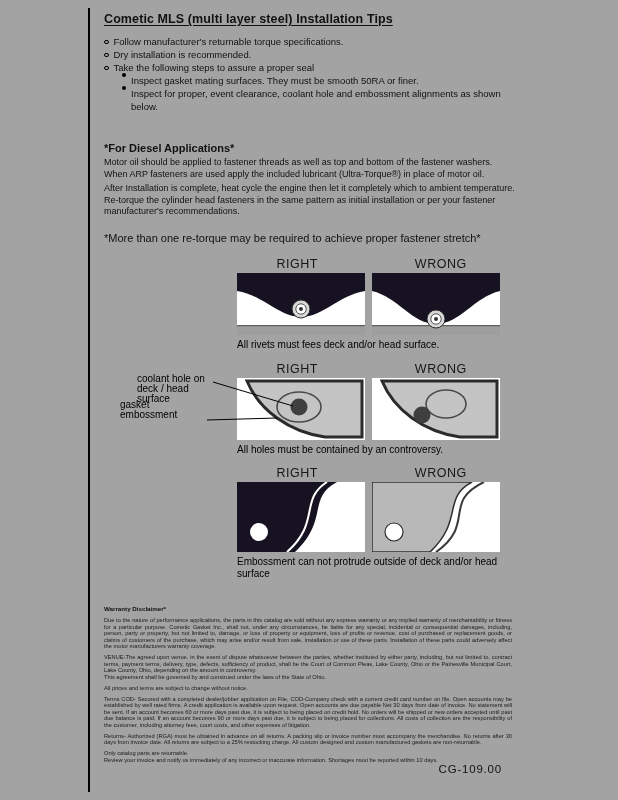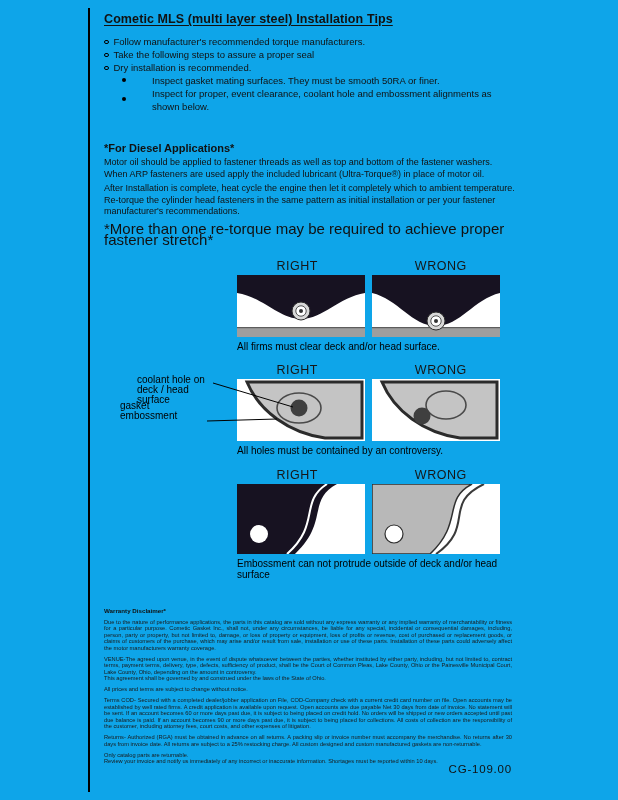--- a/index.html
+++ b/index.html
@@ -4,48 +4,48 @@
 <style>
   * { margin:0; padding:0; box-sizing:border-box; }
   html,body { background:#ffffff; }
   body {
     font-family:"Liberation Sans","DejaVu Sans",sans-serif;
     color:#111;
     width:618px; height:800px;
     position:relative;
     overflow:hidden;
   }
-  .page { position:absolute; inset:0; background:#0ea5e9; }
+  .page { position:absolute; inset:0; background:#a3a3a3; }
   .left-rule {
     position:absolute; left:88px; top:8px; bottom:8px; width:2px; background:#000;
   }
   .content { position:absolute; left:104px; top:12px; width:415px; }
 
   h1.title {
     font-size:12.5px; font-weight:bold;
     text-decoration:underline; text-underline-offset:2px;
     margin-bottom:9px; letter-spacing:0.1px;
   }
 
   .tips { font-size:9.5px; line-height:13px; }
   .tip-line { display:flex; align-items:baseline; }
   .marker-circle {
     flex:0 0 auto; width:4.5px; height:4.5px; border:1px solid #000; border-radius:50%;
     display:inline-block; margin-right:5px; position:relative; top:-1px;
   }
   .sub-tips { margin-left:18px; }
-  .sub-line { display:flex; align-items:center;gap:21px; }
+  .sub-line { display:flex; align-items:flex-start; }
   .marker-dot {
     flex:0 0 auto; width:4px; height:4px; background:#000; border-radius:50%;
     display:inline-block; margin-right:5px; position:relative; top:-1px;
   }
 
   h2.diesel { font-size:11px; font-weight:bold; margin-top:29px; }
   p.para { font-size:9px; line-height:11.5px; margin-top:3px; width:412px; }
-  p.note { font-size:15px; line-height:11.5px; margin-top:5px; }
+  p.note { font-size:11px; line-height:11.5px; margin-top:15px; }
 
   .diagrams { margin-top:13px; }
   .dg-block { width:264px; margin-left:133px; position:relative; margin-top:11px; }
   .dg-block.first { margin-top:0; }
   .dg-labels { display:flex; gap:23px; margin-bottom:2px; }
   .dg-label { width:128px; text-align:center; font-size:12.5px; letter-spacing:0.5px; color:#161616; }
   .dg-images { display:flex; gap:7px; }
   .dg-images svg { display:block; background:#fff; }
   .dg-caption { font-size:10px; line-height:11.5px; margin-top:4px; color:#000; }
 
@@ -54,45 +54,45 @@
   .ann2 { left:-117px; top:38px; width:88px; }
   .ann-lines { position:absolute; left:-120px; top:12px; width:200px; height:60px; pointer-events:none; }
 
   .disclaimer { margin-top:26px; width:408px; }
   .disclaimer h3 { font-size:6.2px; font-weight:bold; margin-bottom:5px; }
   .disclaimer p {
     font-size:5.7px; line-height:6.5px; margin-bottom:4.5px;
     text-align:justify; white-space:pre-line; color:#1a1a1a;
   }
   .footer-code {
-    position:absolute; right:106px; bottom:25px;
+    position:absolute; right:116px; bottom:25px;
     font-size:11.5px; letter-spacing:0.8px; color:#111;
   }
 </style>
 </head>
 <body>
 
 <div class="page">
   <div class="left-rule"></div>
 
   <div class="content">
     <h1 class="title">Cometic MLS (multi layer steel) Installation Tips</h1>
 
     <div class="tips">
       <div class="tip-line">
         <span class="marker-circle"></span>
-        <span>Follow manufacturer's recommended torque manufacturers.</span>
+        <span>Follow manufacturer's returnable torque specifications.</span>
+      </div>
+      <div class="tip-line">
+        <span class="marker-circle"></span>
+        <span>Dry installation is recommended.</span>
       </div>
       <div class="tip-line">
         <span class="marker-circle"></span>
         <span>Take the following steps to assure a proper seal</span>
-      </div>
-      <div class="tip-line">
-        <span class="marker-circle"></span>
-        <span>Dry installation is recommended.</span>
       </div>
       <div class="sub-tips">
         <div class="sub-line">
           <span class="marker-dot"></span>
           <span>Inspect gasket mating surfaces.  They must be smooth 50RA or finer.</span>
         </div>
         <div class="sub-line">
           <span class="marker-dot"></span>
           <span>Inspect for proper, event clearance, coolant hole and embossment alignments as shown below.</span>
         </div>
@@ -124,21 +124,21 @@
           <svg width="128" height="62" viewBox="0 0 128 62">
             <rect width="128" height="62" fill="#ffffff"></rect>
             <rect y="52" width="128" height="10" fill="#9e9e9e"></rect>
             <rect y="52" width="128" height="1.2" fill="#5d5d5d"></rect>
             <path d="M0,0 H128 V18 C102,24 88,51 64,51 C40,51 26,24 0,18 Z" fill="#171221"></path>
             <circle cx="64" cy="46" r="9" fill="#d8d8d8" stroke="#2b2b2b" stroke-width="1"></circle>
             <circle cx="64" cy="46" r="5.2" fill="#ffffff" stroke="#2b2b2b" stroke-width="0.8"></circle>
             <circle cx="64" cy="46" r="2" fill="#333333"></circle>
           </svg>
         </div>
-        <div class="dg-caption">All firms must clear deck and/or head surface.</div>
+        <div class="dg-caption">All rivets must fees deck and/or head surface.</div>
       </div>
 
       <div class="dg-block">
         <div class="ann ann1">coolant hole on
 deck / head surface</div>
         <div class="ann ann2">gasket embossment</div>
         <svg class="ann-lines" viewBox="0 0 200 60">
           <line x1="96" y1="8" x2="176" y2="32" stroke="#000" stroke-width="1"></line>
           <line x1="90" y1="46" x2="160" y2="44" stroke="#000" stroke-width="1"></line>
         </svg>

